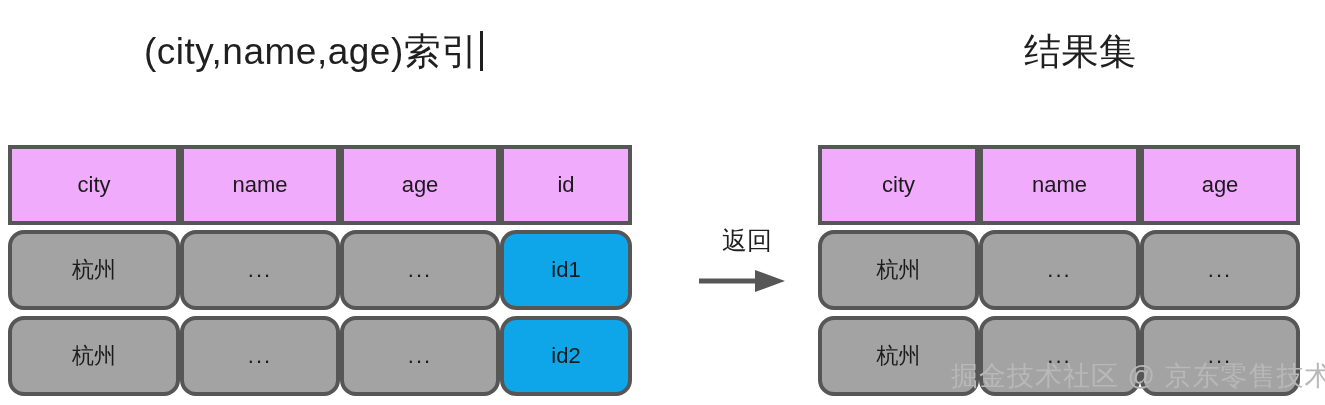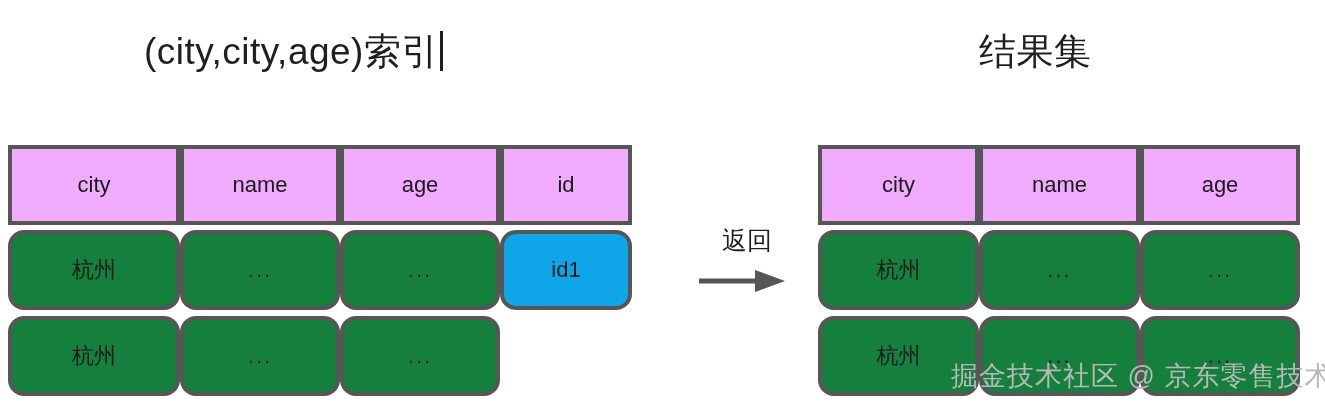--- a/index.html
+++ b/index.html
@@ -28,21 +28,21 @@
     color: #1f1f1f;
     letter-spacing: 0.5px;
     white-space: nowrap;
     font-weight: 400;
   }
   #title-index {
     left: 144px;
     top: 27px;
   }
   #title-result {
-    left: 979px;
+    left: 1024px;
     top: 27px;
   }
   .caret {
     display: inline-block;
     width: 3px;
     height: 40px;
     background: #1f1f1f;
     vertical-align: -7px;
     margin-left: 1px;
   }
@@ -70,21 +70,21 @@
     color: #1a1a1a;
     height: 80px;
     position: relative;
   }
 
   .cell.header {
     background: #f0abfc;
     border-radius: 0;
   }
   .cell.data {
-    background: #15803d;
+    background: #a3a3a3;
     border-radius: 16px;
   }
   .cell.data.accent {
     background: #0ea5e9;
   }
 
   
   .row > .cell + .cell { }
 
   
@@ -132,21 +132,21 @@
     white-space: nowrap;
     letter-spacing: 1px;
     pointer-events: none;
   }
 </style>
 </head>
 <body>
 
 <div id="canvas">
 
-  <div class="title" id="title-index"><span>(city,city,age)索引</span><span class="caret"></span></div>
+  <div class="title" id="title-index"><span>(city,name,age)索引</span><span class="caret"></span></div>
 
   <div class="title" id="title-result">结果集</div>
 
   <div class="table" id="table-index">
 
     <div class="row header-row">
       <div class="cell header col-0">city</div>
       <div class="cell header col-1">name</div>
       <div class="cell header col-2">age</div>
       <div class="cell header col-3">id</div>
@@ -156,20 +156,21 @@
       <div class="cell data col-0">杭州</div>
       <div class="cell data col-1 ellipsis">...</div>
       <div class="cell data col-2 ellipsis">...</div>
       <div class="cell data col-3 accent">id1</div>
     </div>
 
     <div class="row data-row">
       <div class="cell data col-0">杭州</div>
       <div class="cell data col-1 ellipsis">...</div>
       <div class="cell data col-2 ellipsis">...</div>
+      <div class="cell data col-3 accent">id2</div>
     </div>
 
   </div>
 
   <div id="arrow-group">
     <div id="arrow-label">返回</div>
     <svg id="arrow-shape" width="90" height="24" viewBox="0 0 90 24">
       <line x1="2" y1="12" x2="62" y2="12" stroke="#565656" stroke-width="5"></line>
       <polygon points="58,1 88,12 58,23" fill="#565656"></polygon>
     </svg>

